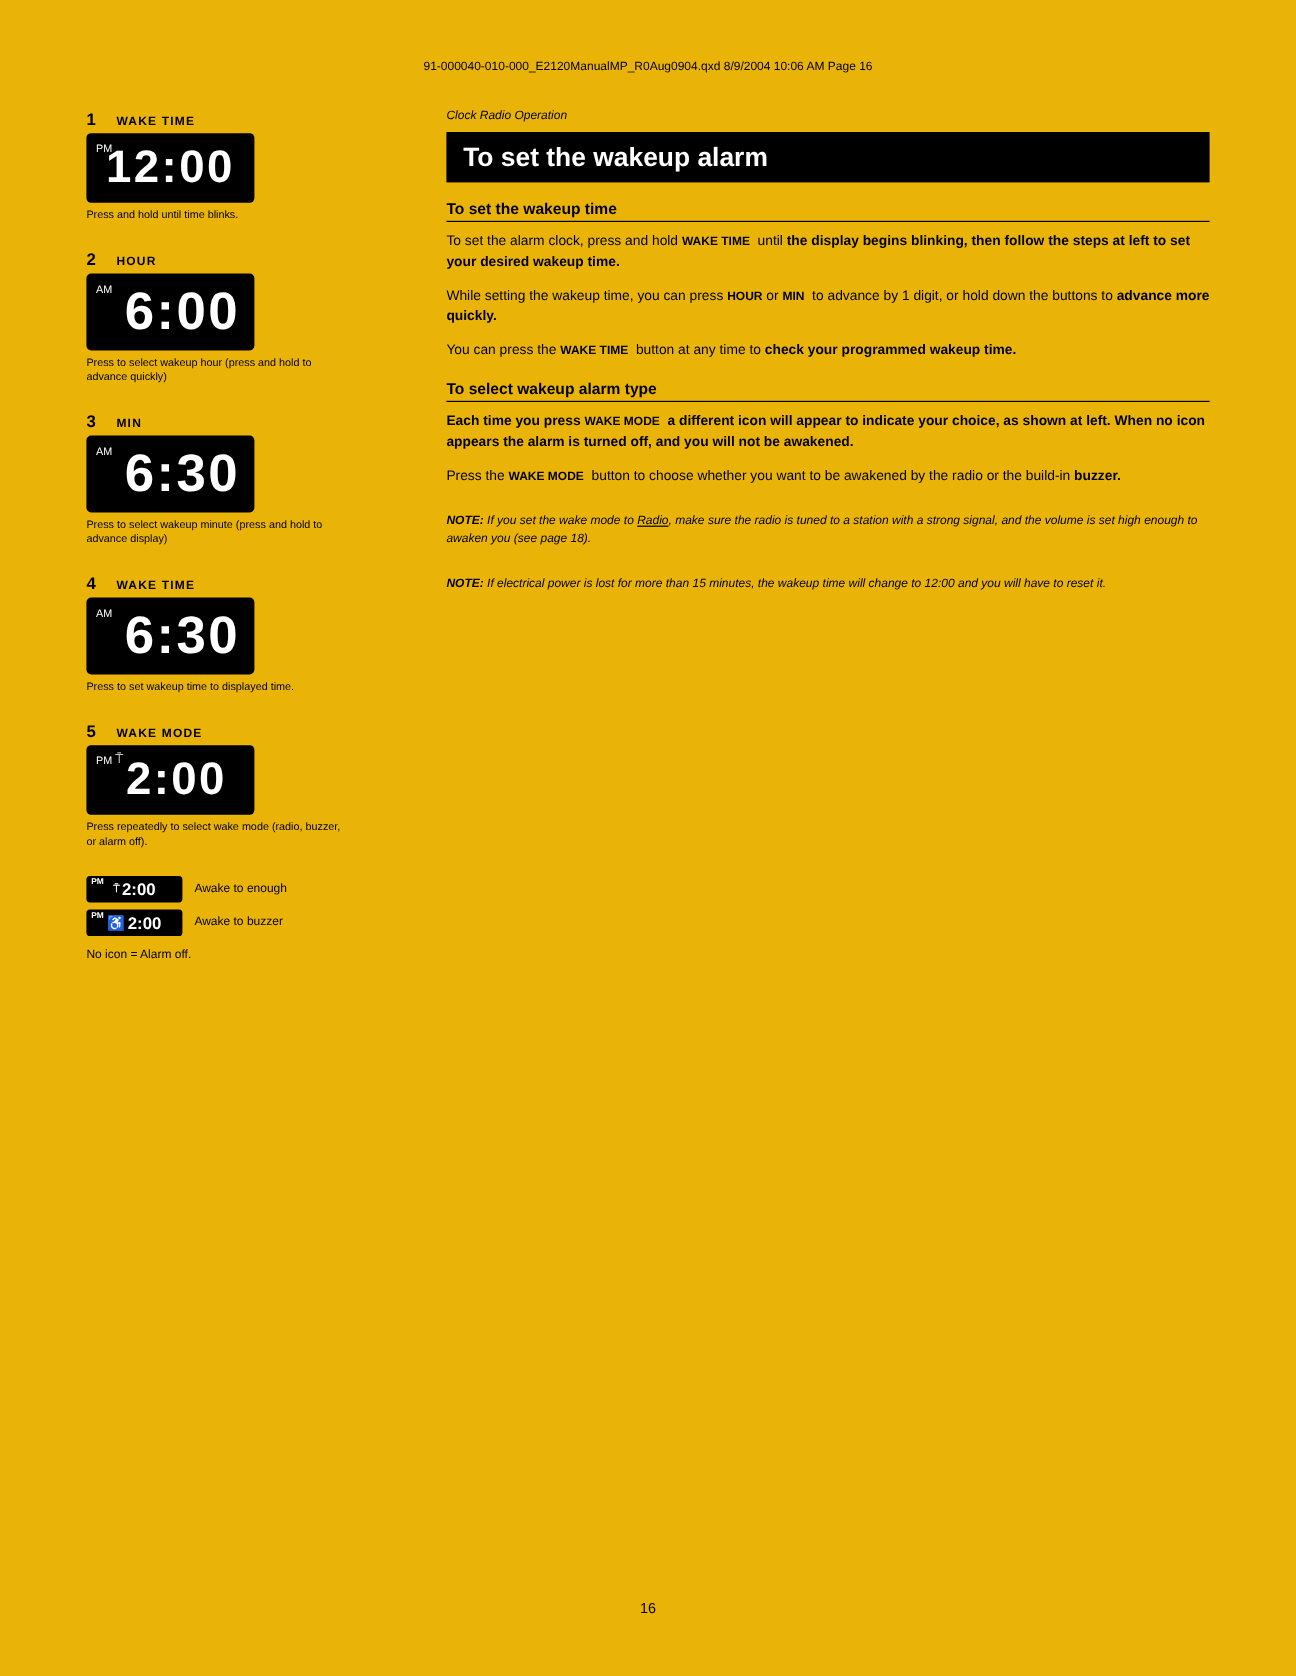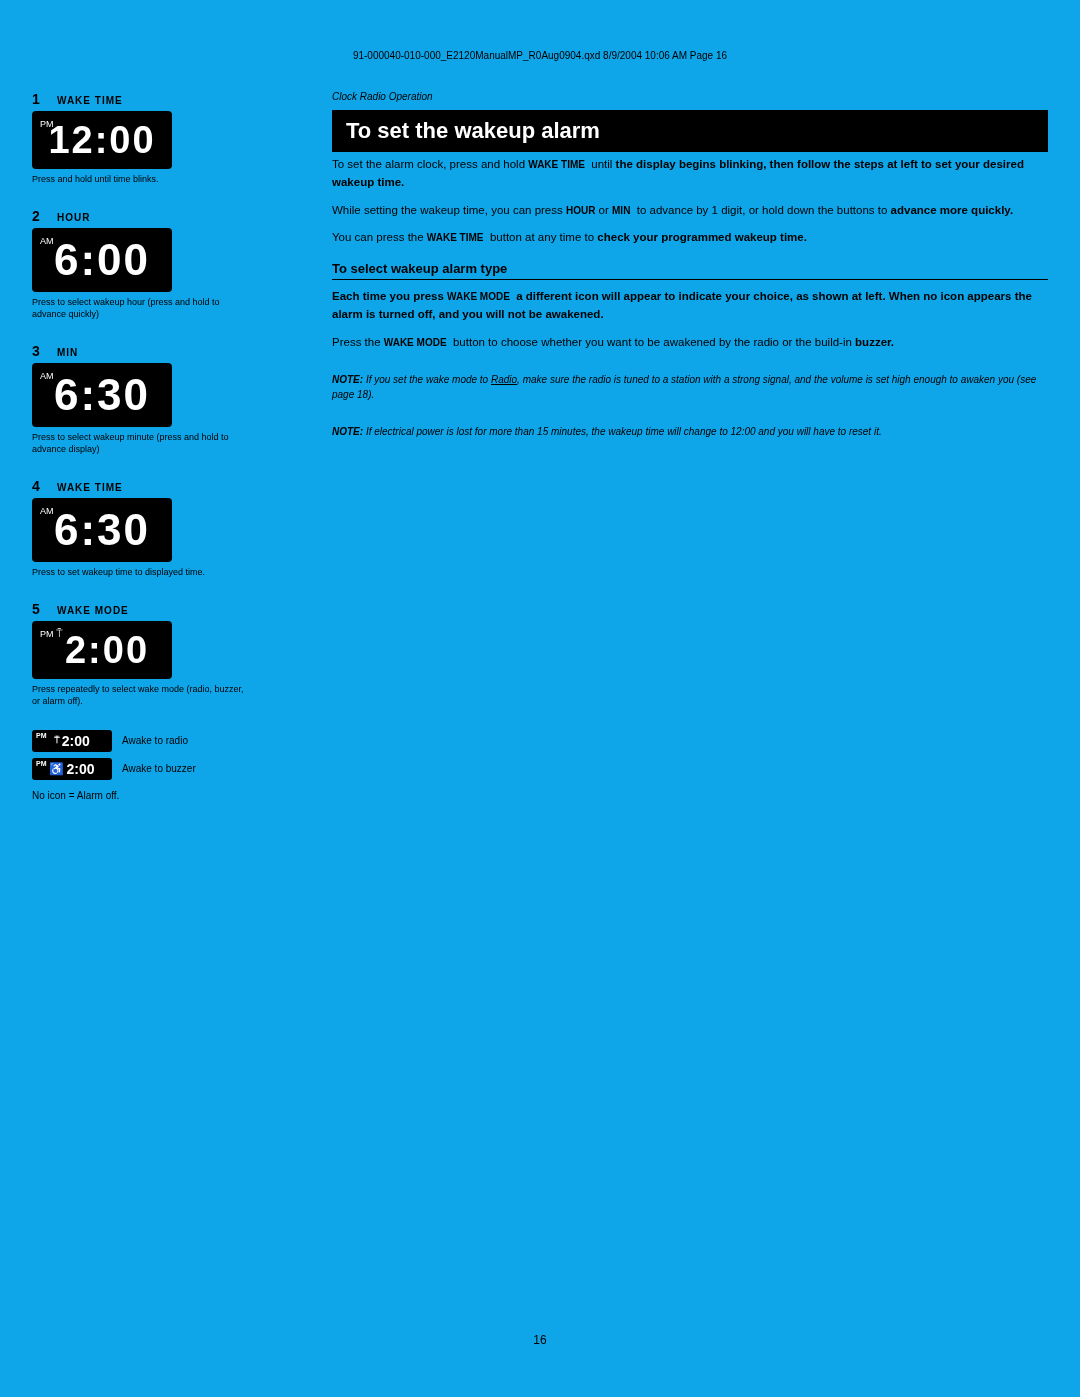--- a/index.html
+++ b/index.html
@@ -9,22 +9,22 @@
       width: 1080px;
       height: 1397px;
       position: relative;
       overflow: hidden;
     }
 
     .page-container {
       width: 1080px;
       height: 1397px;
       position: relative;
-      background: #0ea5e9;
-      padding: 40px 32px;
+      background: #eab308;
+      padding: 40px 72px;
     }
 
     
     .reg-mark {
       position: absolute;
       width: 20px;
       height: 20px;
     }
     .reg-mark::before {
       content: '';
@@ -136,20 +136,21 @@
       font-family: Arial, sans-serif;
       display: block;
       text-align: center;
       line-height: 1;
       padding: 4px 0;
       letter-spacing: 2px;
     }
 
     .lcd-display .time-text.large {
       font-size: 44px;
+      text-align: right;
     }
 
     .step-caption {
       font-size: 9px;
       font-family: Arial, sans-serif;
       color: #000;
       line-height: 1.4;
       max-width: 220px;
     }
 
@@ -340,21 +341,21 @@
         </div>
         <div class="step-caption">Press repeatedly to select wake mode (radio, buzzer, or alarm off).</div>
       </div>
 
       <div class="wake-option" style="margin-top:10px;">
         <div class="wake-option-display">
           <span style="font-size:7px; position:absolute; top:2px; left:4px;">PM</span>
           <span style="font-size:9px; margin-right:2px;">⍑</span>
           <span style="font-size:14px;">2:00</span>
         </div>
-        <span class="wake-option-text">Awake to radio</span>
+        <span class="wake-option-text">Awake to enough</span>
       </div>
 
       <div class="wake-option" style="margin-top:6px;">
         <div class="wake-option-display">
           <span style="font-size:7px; position:absolute; top:2px; left:4px;">PM</span>
           <span style="font-size:12px; margin-right:2px;">♿</span>
           <span style="font-size:14px;">2:00</span>
         </div>
         <span class="wake-option-text">Awake to buzzer</span>
       </div>
@@ -362,20 +363,21 @@
       <div class="no-icon-text" style="margin-top:10px;">No icon = Alarm off.</div>
 
     </div>
 
     <div class="right-col">
 
       <div class="clock-radio-label">Clock Radio Operation</div>
 
       <div class="section-heading-bar">To set the wakeup alarm</div>
 
+      <div class="subsection-title">To set the wakeup time</div>
 
       <div class="body-text">
         To set the alarm clock, press and hold <span class="caps">WAKE TIME</span>&nbsp; until <strong>the display begins blinking, then follow the steps at left to set your desired wakeup time.</strong>
       </div>
 
       <div class="body-text">
         While setting the wakeup time, you can press <span class="caps">HOUR</span> or <span class="caps">MIN</span>&nbsp; to advance by 1 digit, or hold down the buttons to <strong>advance more quickly.</strong>
       </div>
 
       <div class="body-text">

